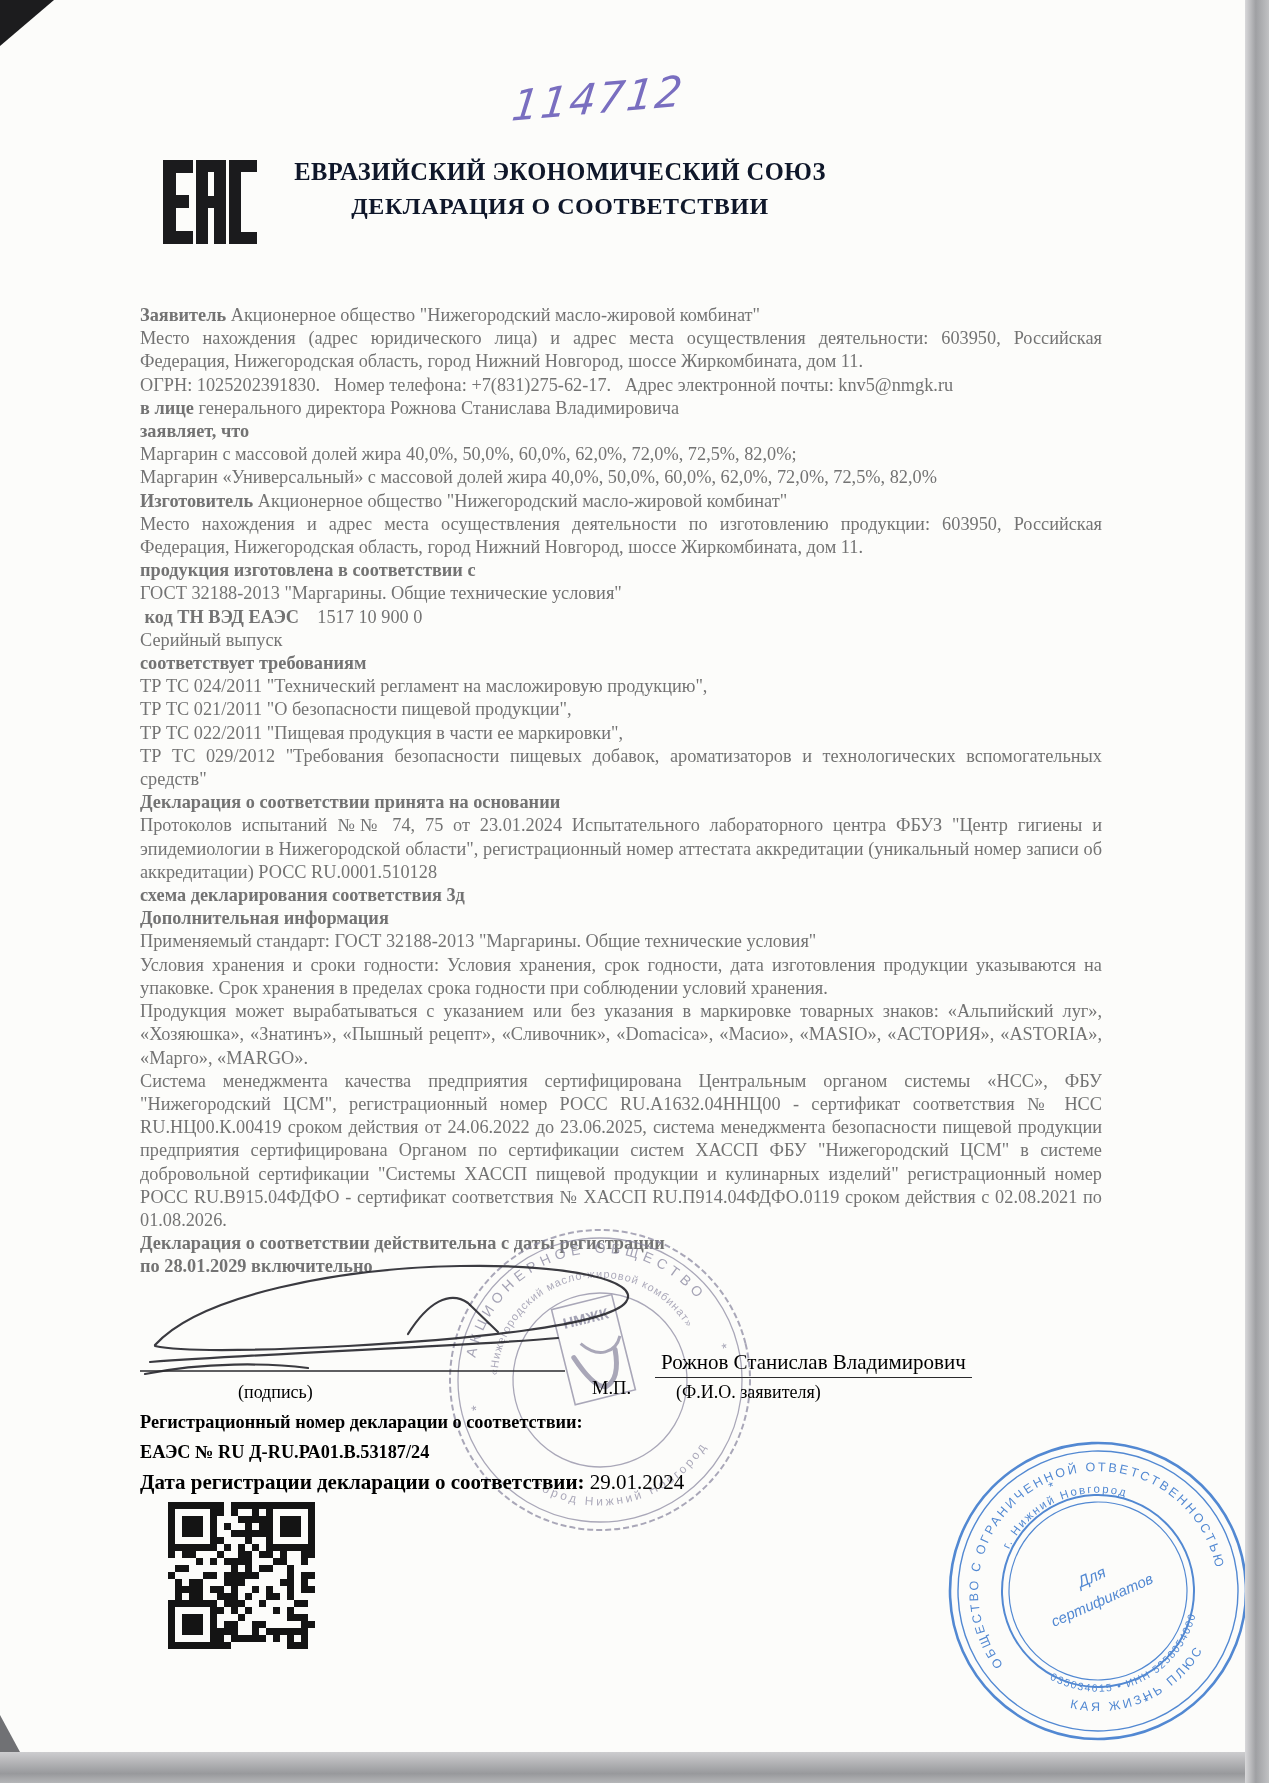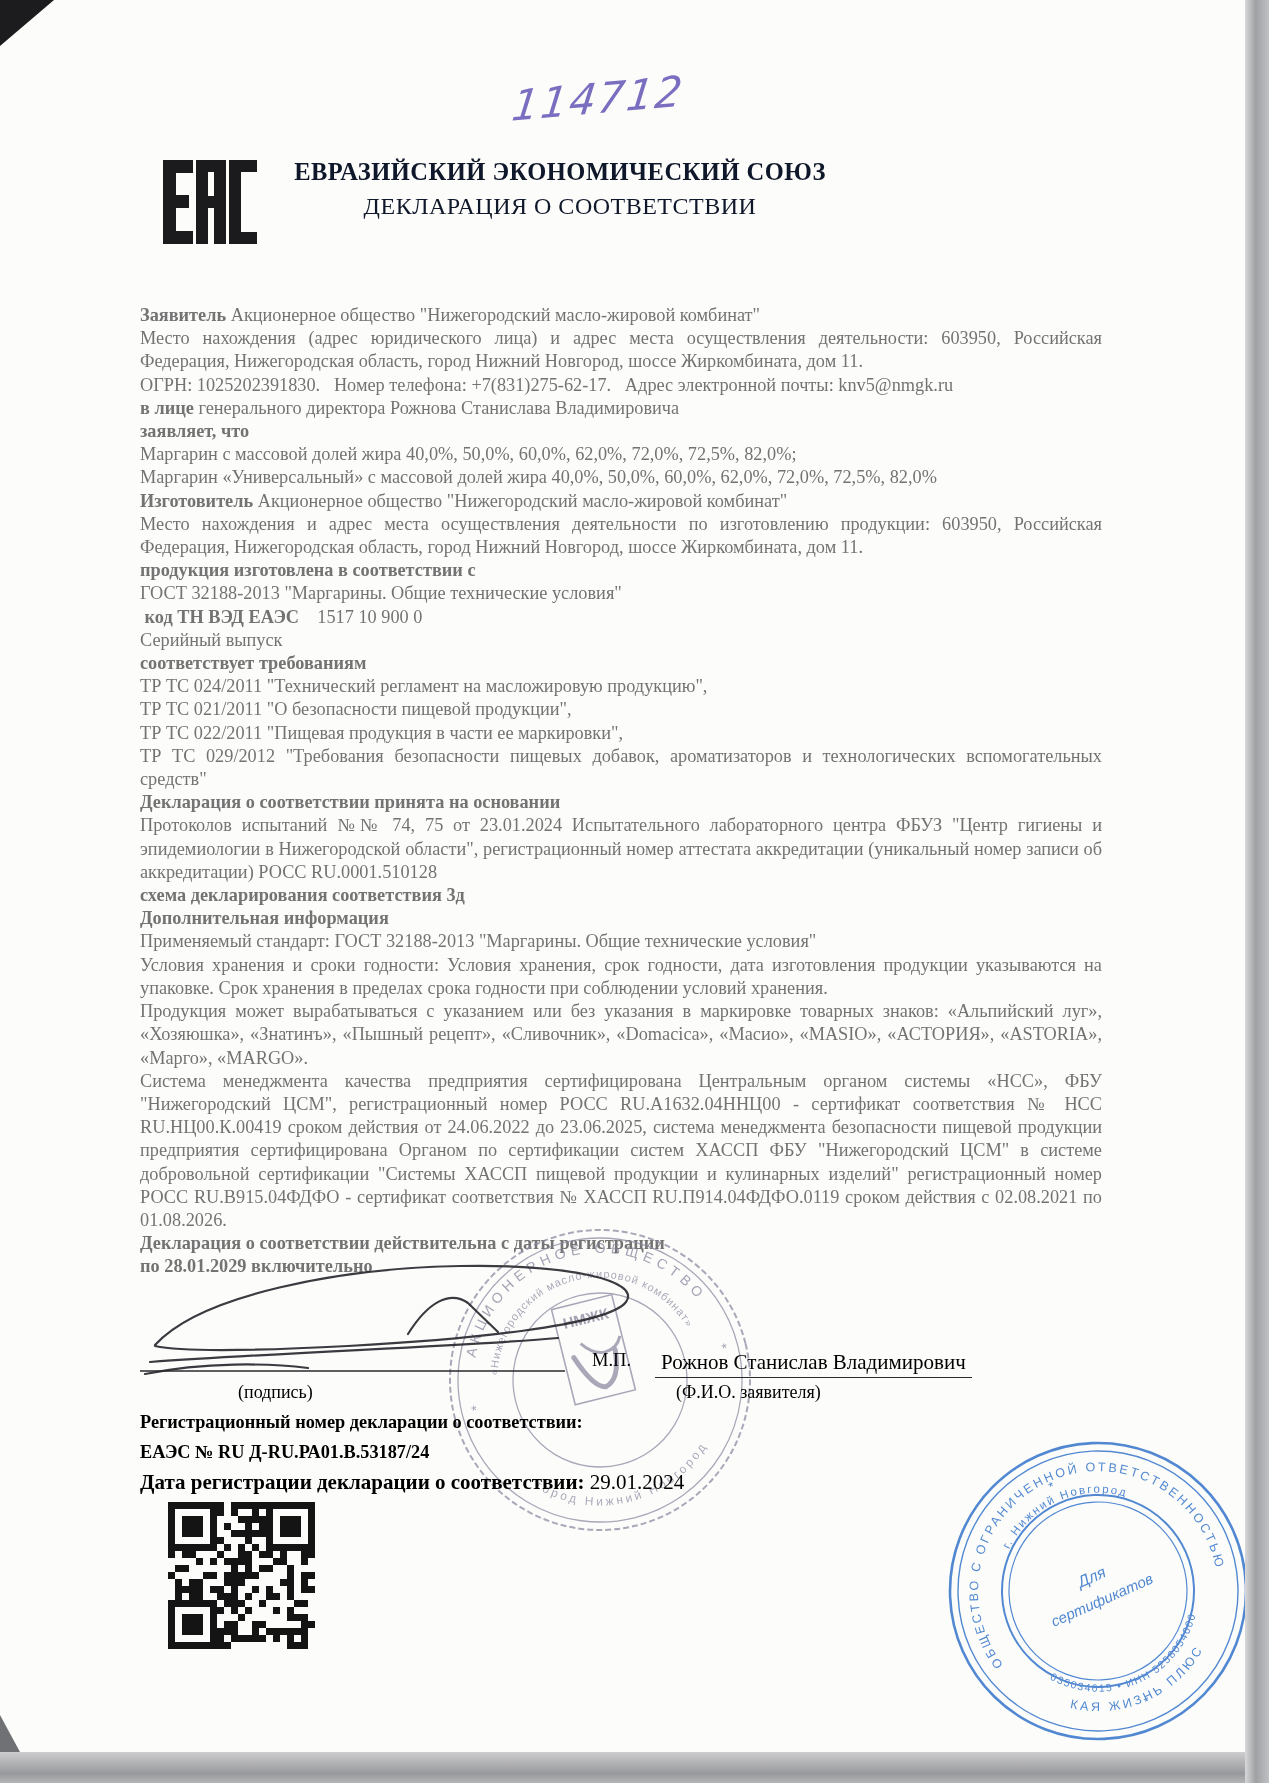--- a/index.html
+++ b/index.html
@@ -17,28 +17,28 @@
       clip-path:polygon(0 100%,100% 100%,0 0);}
   
   .handwriting{position:absolute;left:512px;top:74px;font-family:"DejaVu Sans",sans-serif;
       font-style:italic;font-size:42px;color:#6356b6;opacity:.85;
       transform:rotate(-5deg) skewX(-12deg);letter-spacing:2px;}
   
   .eac{position:absolute;left:163px;top:160px;}
   
   .title{position:absolute;left:140px;top:158px;width:840px;text-align:center;color:#0f172a;}
   .title .t1{font-size:24.5px;font-weight:bold;letter-spacing:.5px;}
-  .title .t2{font-size:24px;font-weight:normal;margin-top:7px;letter-spacing:.5px;}
+  .title .t2{font-size:24px;font-weight:bold;margin-top:7px;letter-spacing:.5px;}
   
   .body-text{position:absolute;left:140px;top:304px;width:962px;font-size:18.3px;
       line-height:23.2px;color:#737373;}
   .body-text .ln{margin:0;}
   .body-text .justify{text-align:justify;}
   .body-text .pre{white-space:pre-wrap;}
-  .mp{position:absolute;left:592px;top:1350px;font-size:18.5px;}
+  .mp{position:absolute;left:592px;top:1378px;font-size:18.5px;}
   .fio{position:absolute;left:655px;top:1350px;font-size:21px;border-bottom:1.6px solid #2a2a2c;
       padding:0 6px 2px 6px;}
   .cap-sign{position:absolute;left:238px;top:1382px;font-size:18px;}
   .cap-fio{position:absolute;left:676px;top:1382px;font-size:18px;}
   .reg1{position:absolute;left:140px;top:1412px;font-size:18.3px;font-weight:bold;}
   .reg2{position:absolute;left:140px;top:1442px;font-size:18.3px;font-weight:bold;}
   .reg3{position:absolute;left:140px;top:1470px;font-size:21px;}
   .reg3 b{font-weight:bold;}
   
   .overlay{position:absolute;left:0;top:0;pointer-events:none;}

